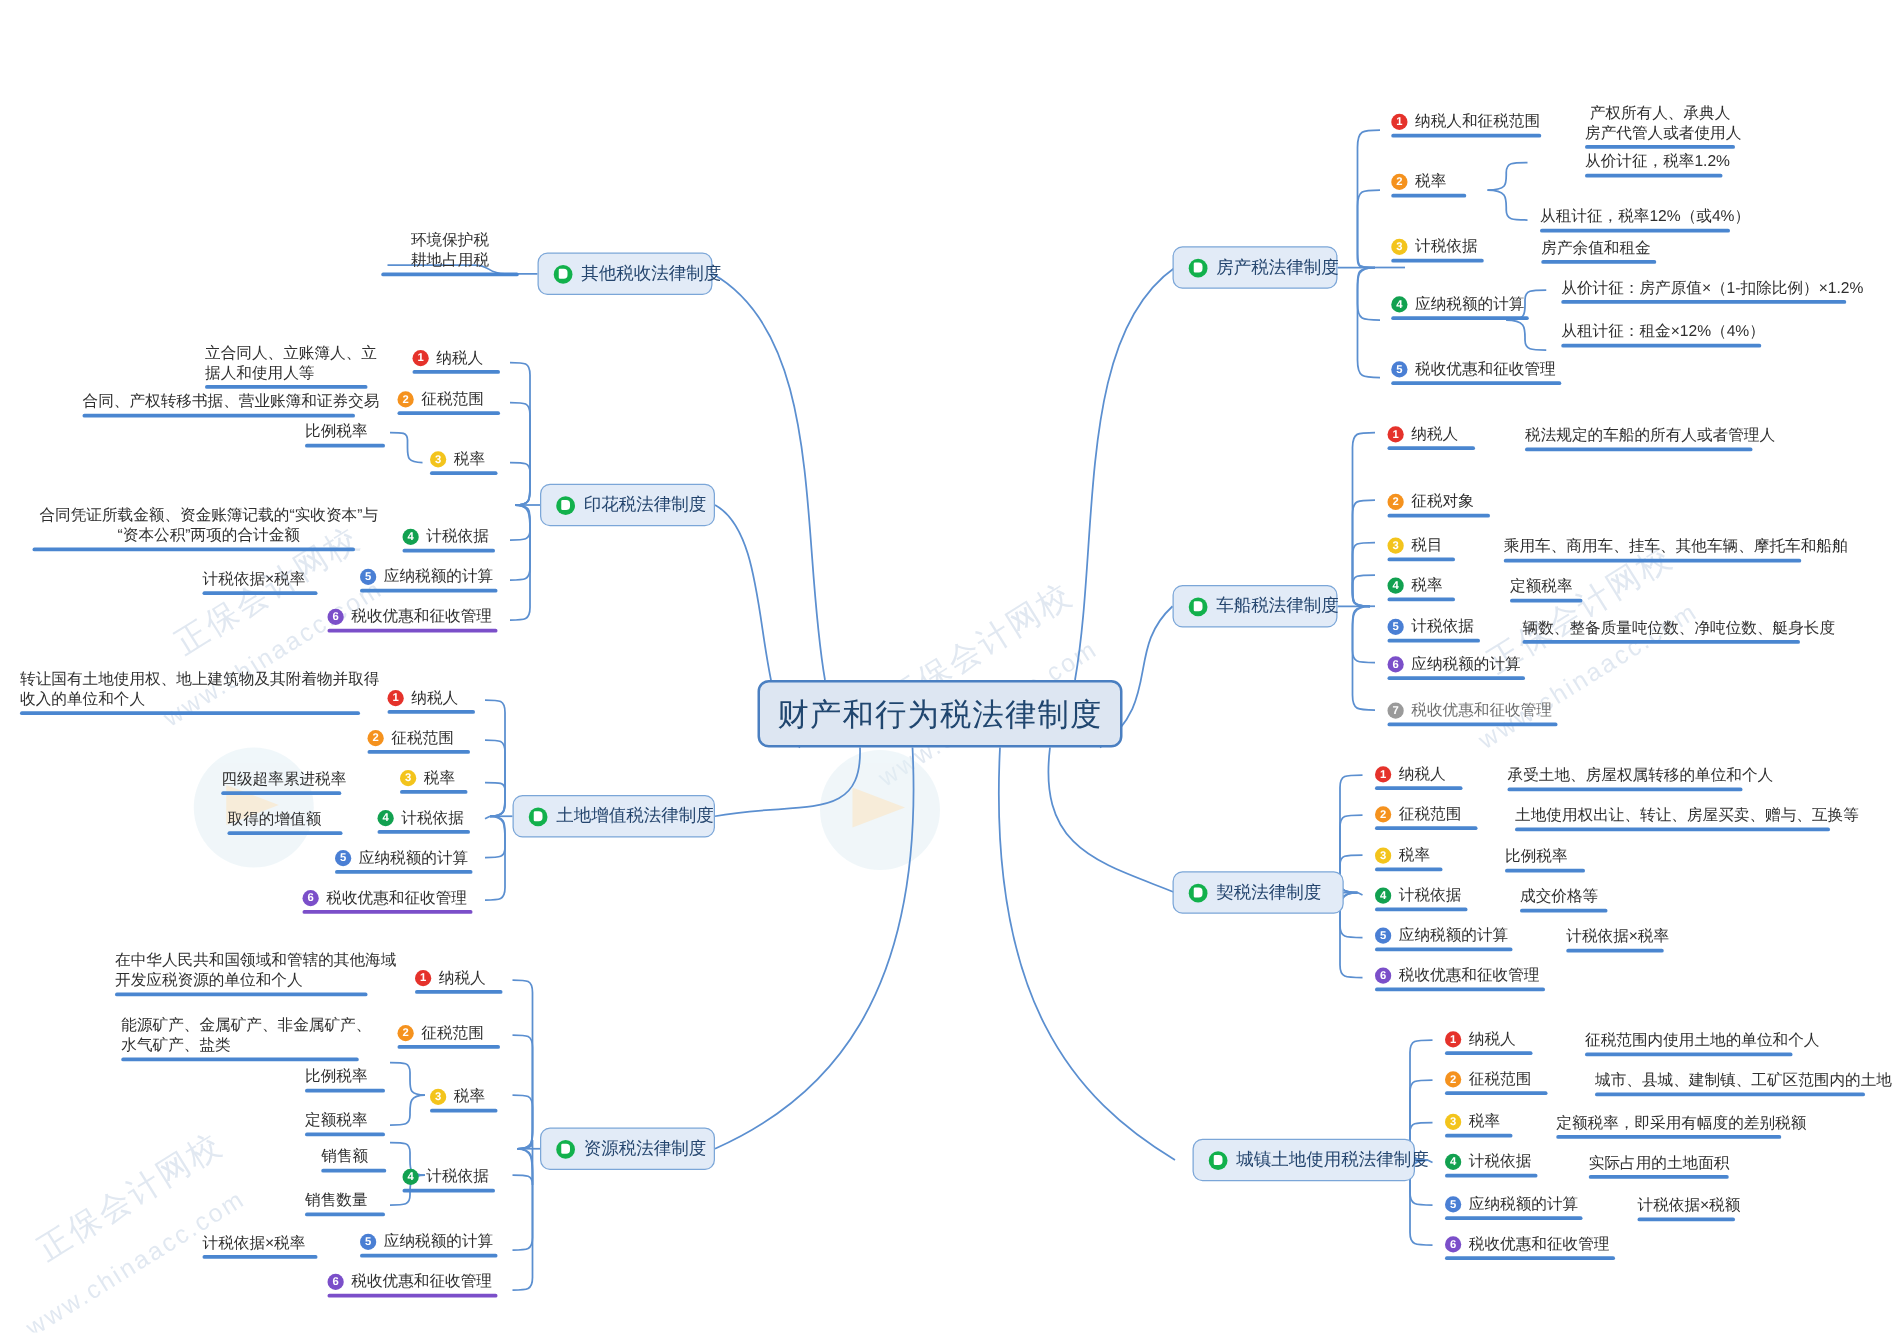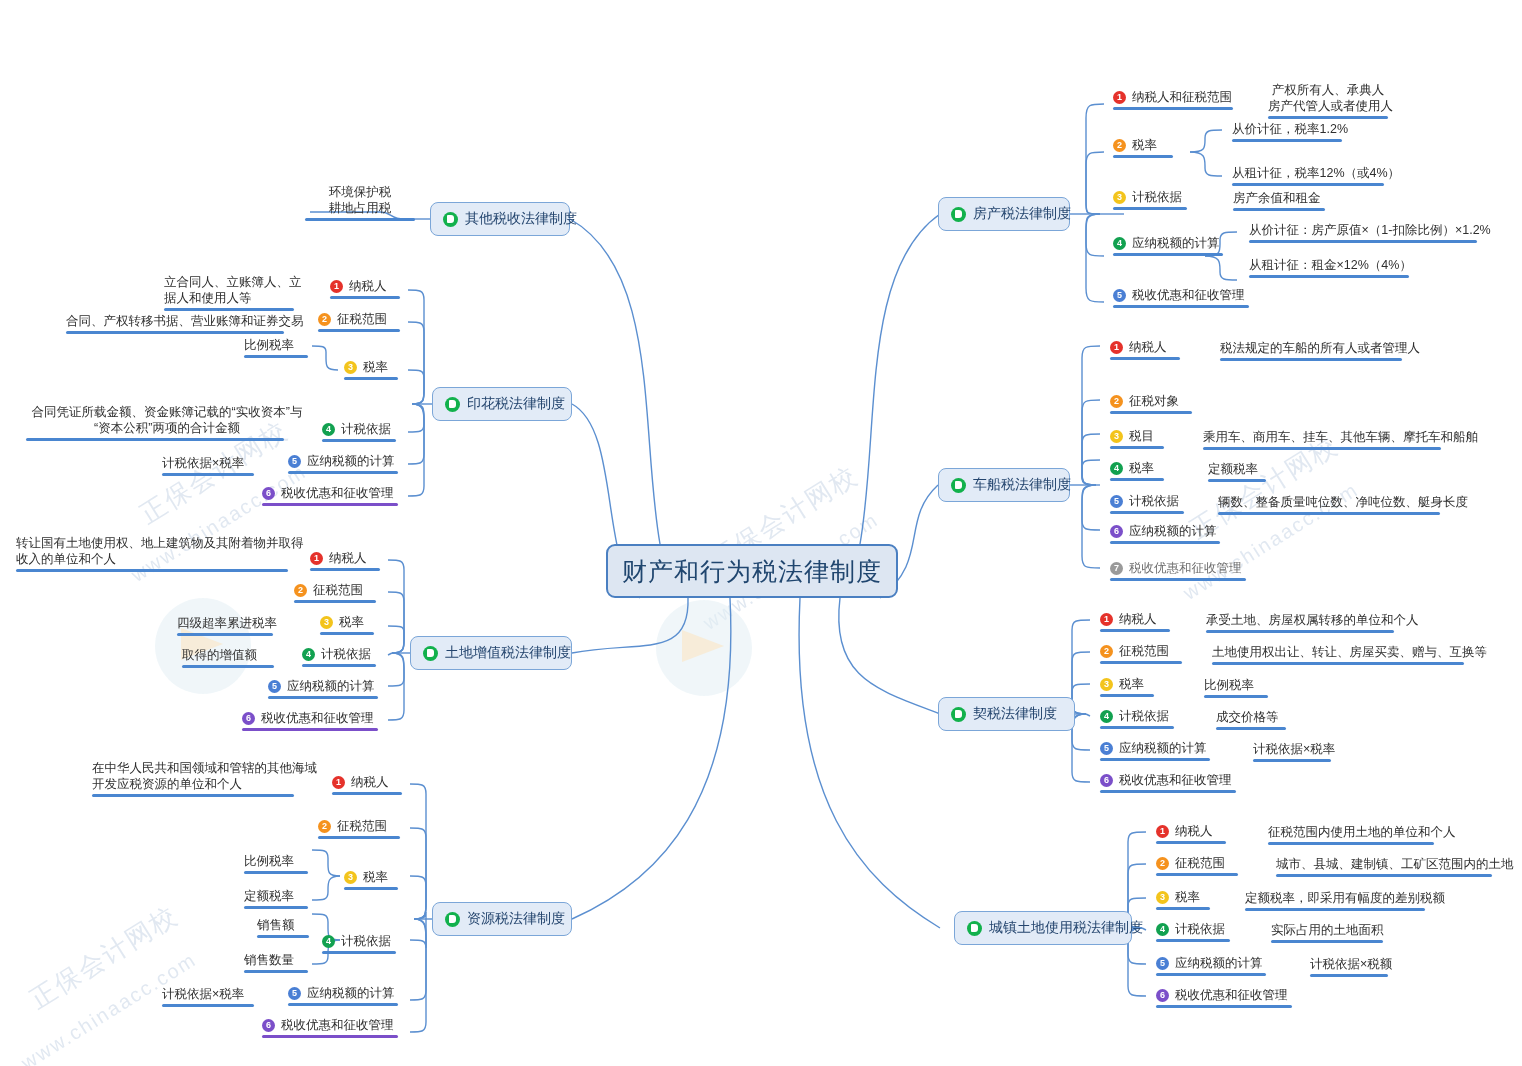--- a/index.html
+++ b/index.html
@@ -420,20 +420,25 @@
     <div class="ul" style="background:#4a86d0;width:202px;"></div>
   </div>
 
   <div class="leaf" style="left:318px;top:819px;">
     <div class="row">
         <span class="badge" style="background:#f5921e">2</span>
       <span>征税范围</span>
       </div>
     <div class="ul" style="background:#4a86d0;width:82px;"></div>
   </div>
+  <div class="note" style="left:97px;top:812px;">
+    <div>能源矿产、金属矿产、非金属矿产、</div>
+    <div>水气矿产、盐类</div>
+    <div class="ul" style="background:#4a86d0;width:190px;"></div>
+  </div>
 
   <div class="leaf" style="left:344px;top:870px;">
     <div class="row">
         <span class="badge" style="background:#f3c41c">3</span>
       <span>税率</span>
       </div>
     <div class="ul" style="background:#4a86d0;width:54px;"></div>
   </div>
   <div class="note" style="left:244px;top:853px;">
     <div>比例税率</div>
@@ -493,21 +498,21 @@
     <div class="ul" style="background:#4a86d0;width:120px;"></div>
   </div>
 
   <div class="leaf" style="left:1113px;top:138px;">
     <div class="row">
         <span class="badge" style="background:#f5921e">2</span>
       <span>税率</span>
       </div>
     <div class="ul" style="background:#4a86d0;width:60px;"></div>
   </div>
-  <div class="note" style="left:1232px;top:121px;">
+  <div class="note" style="left:1268px;top:121px;">
     <div>从价计征，税率1.2%</div>
     <div class="ul" style="background:#4a86d0;width:110px;"></div>
   </div>
   <div class="note" style="left:1232px;top:165px;">
     <div>从租计征，税率12%（或4%）</div>
     <div class="ul" style="background:#4a86d0;width:152px;"></div>
   </div>
 
   <div class="leaf" style="left:1113px;top:190px;">
     <div class="row">

